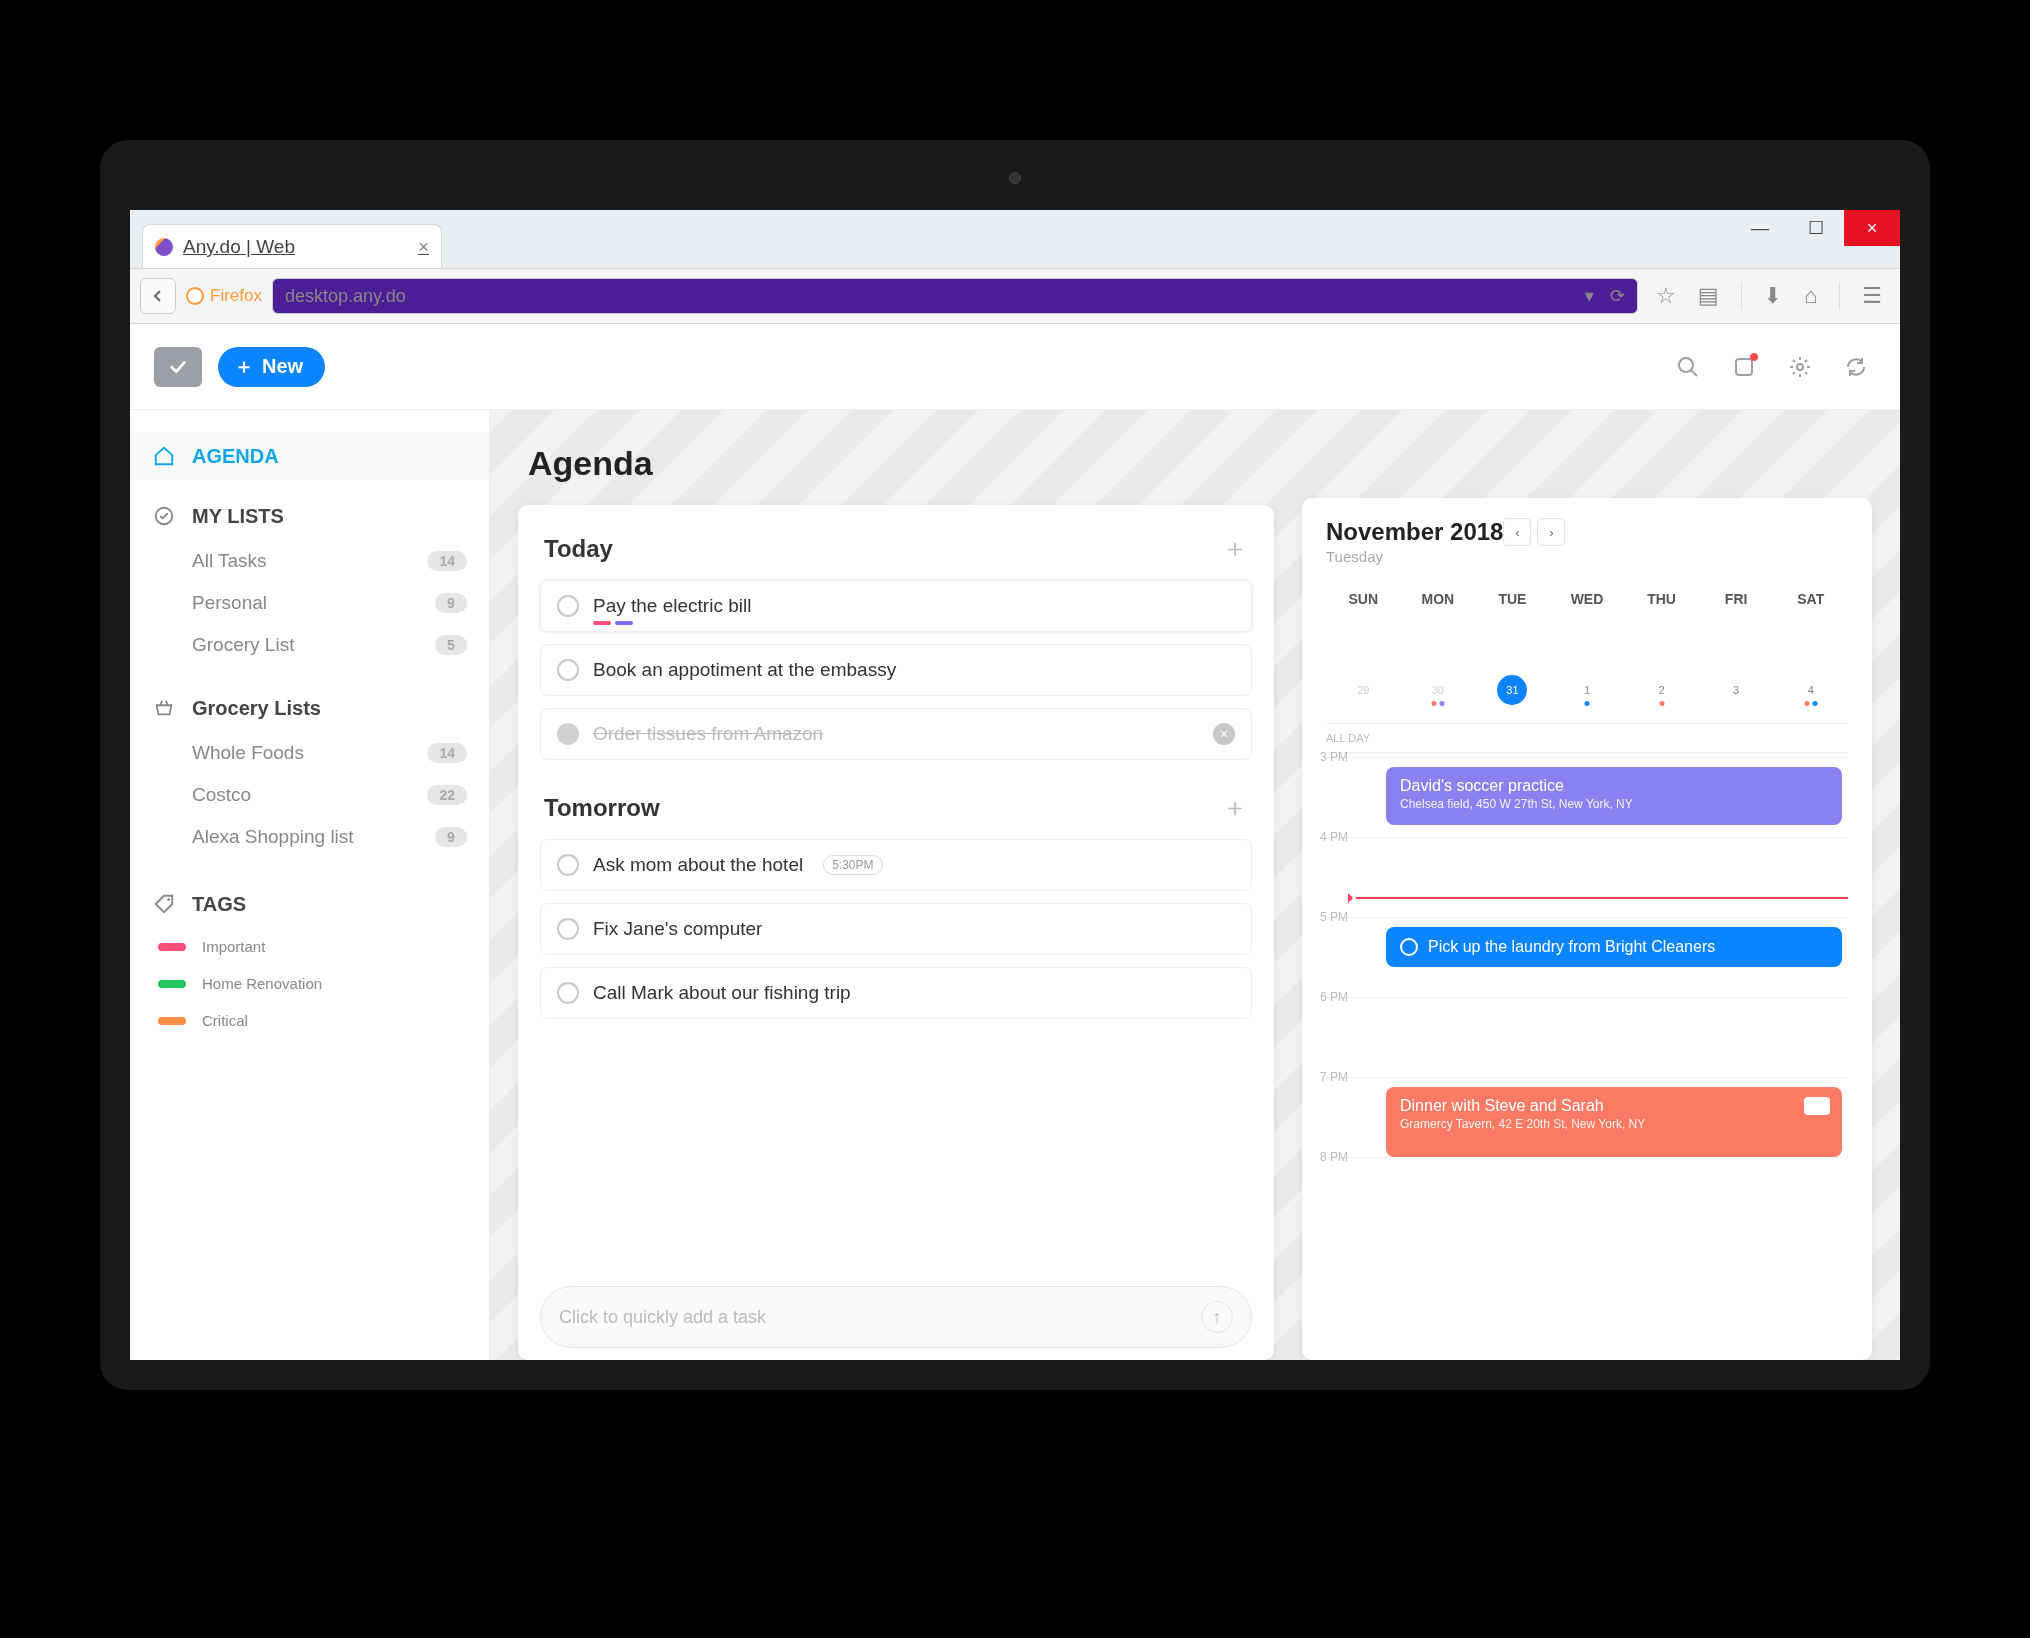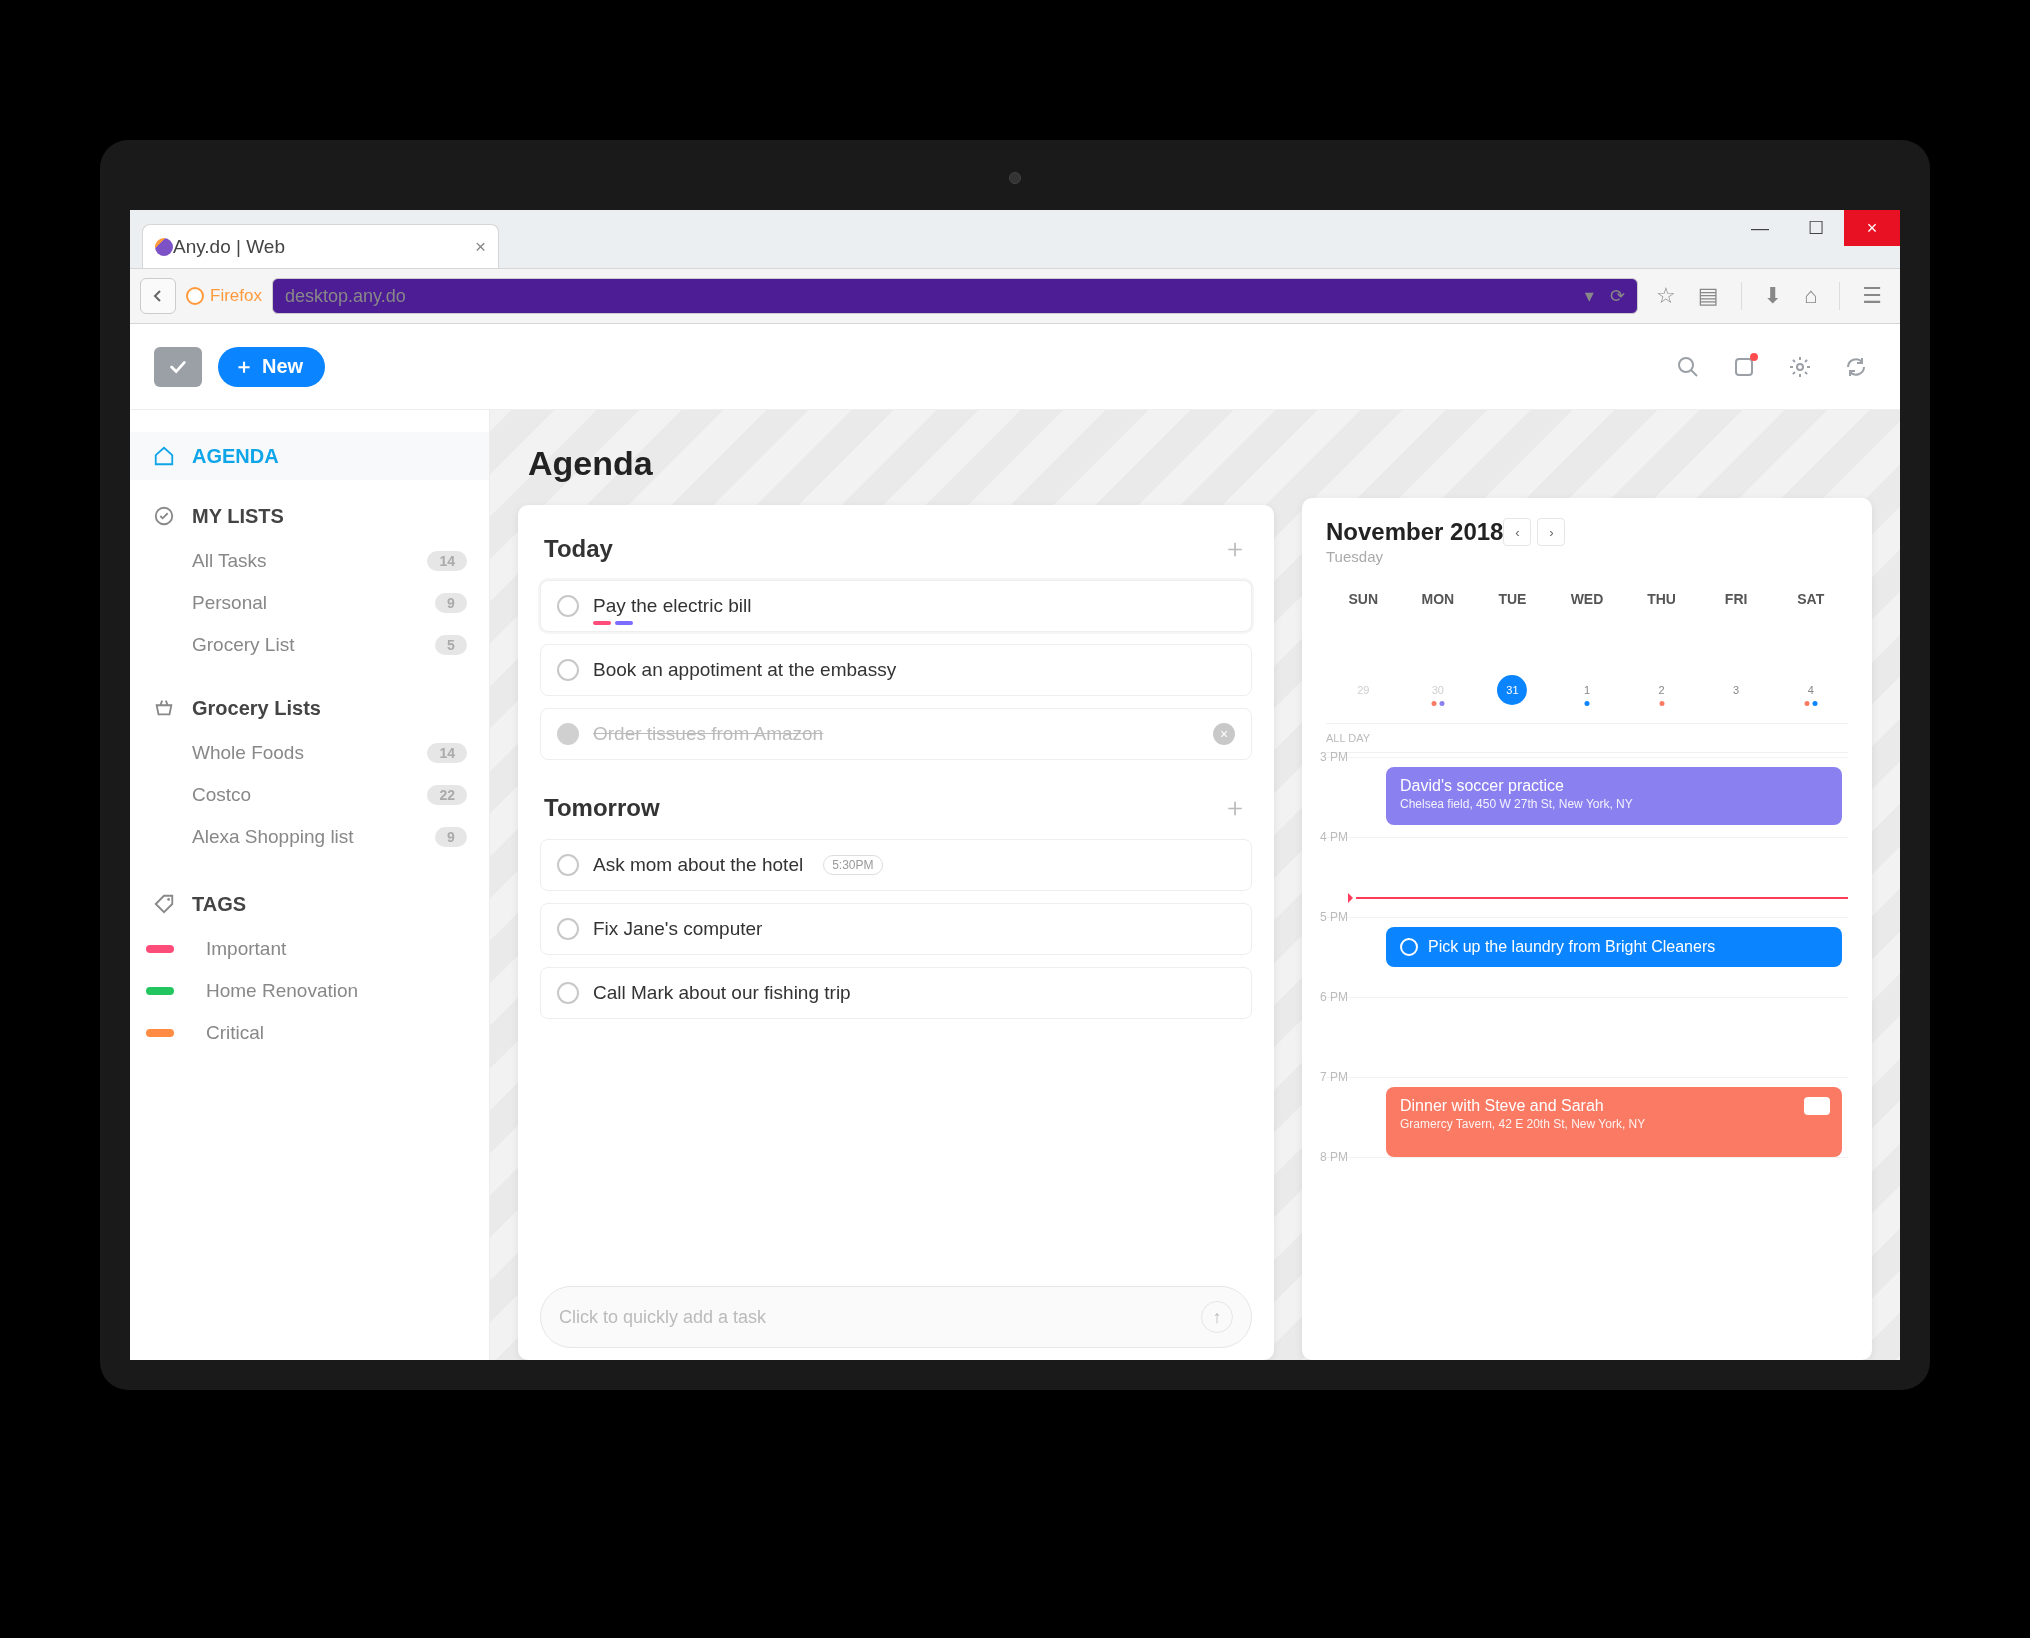--- a/index.html
+++ b/index.html
@@ -43,29 +43,31 @@
 .tabbar {
   height: 58px;
   display: flex;
   align-items: flex-end;
   padding-left: 12px;
   position: relative;
 }
 .tab {
   background: #fff;
   height: 44px;
-  width: 357px;
+  width: 300px;
   border-radius: 8px 8px 0 0;
   display: flex;
   align-items: center;
   padding: 0 12px;
+  gap: 10px;
   font-size: 19px;
   color: #444;
   border: 1px solid #d6d6d6;
   border-bottom: none;
+  text-decoration: underline;
 }
 .tab .favicon {
   width: 18px; height: 18px;
   border-radius: 50%;
   background: linear-gradient(135deg, #ff9a3c 30%, #7d52c7 30%);
 }
 .tab .close { margin-left: auto; color: #888; cursor: pointer; }
 .window-controls {
   position: absolute;
   right: 0;
@@ -217,23 +219,23 @@
   font-size: 14px;
   font-weight: 700;
   border-radius: 999px;
   padding: 2px 12px;
   min-width: 32px;
   text-align: center;
 }
 .tag-row {
   display: flex;
   align-items: center;
-  gap: 32px;
-  padding: 10px 22px 10px 16px;
-  font-size: 19px;
+  gap: 16px;
+  padding: 10px 22px 10px 28px;
+  font-size: 15px;
   color: #888;
   cursor: pointer;
 }
 .tag-chip { width: 28px; height: 8px; border-radius: 4px; }
 
 
 .main {
   flex: 1;
   display: flex;
   gap: 28px;

